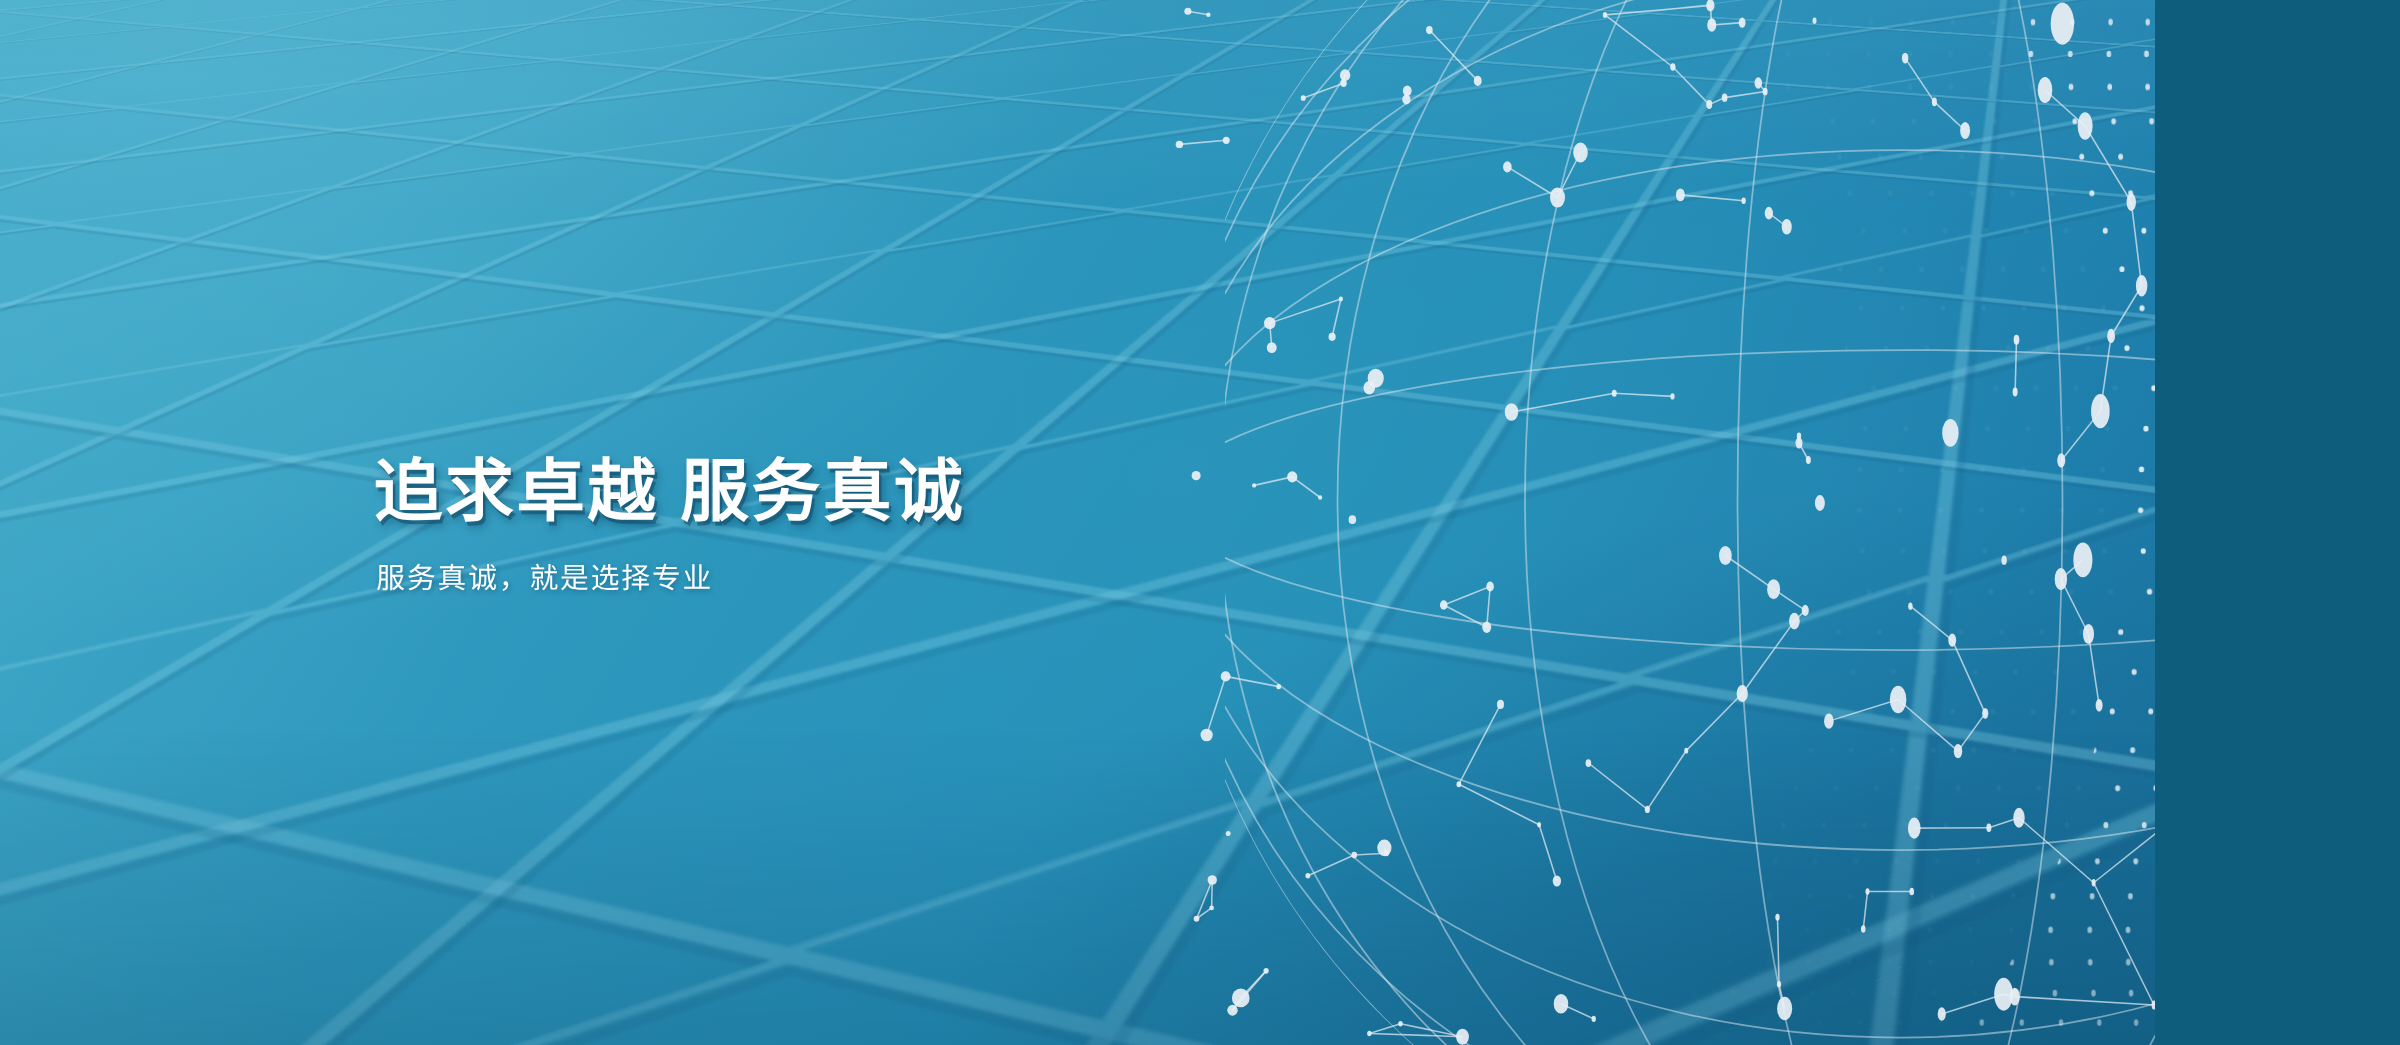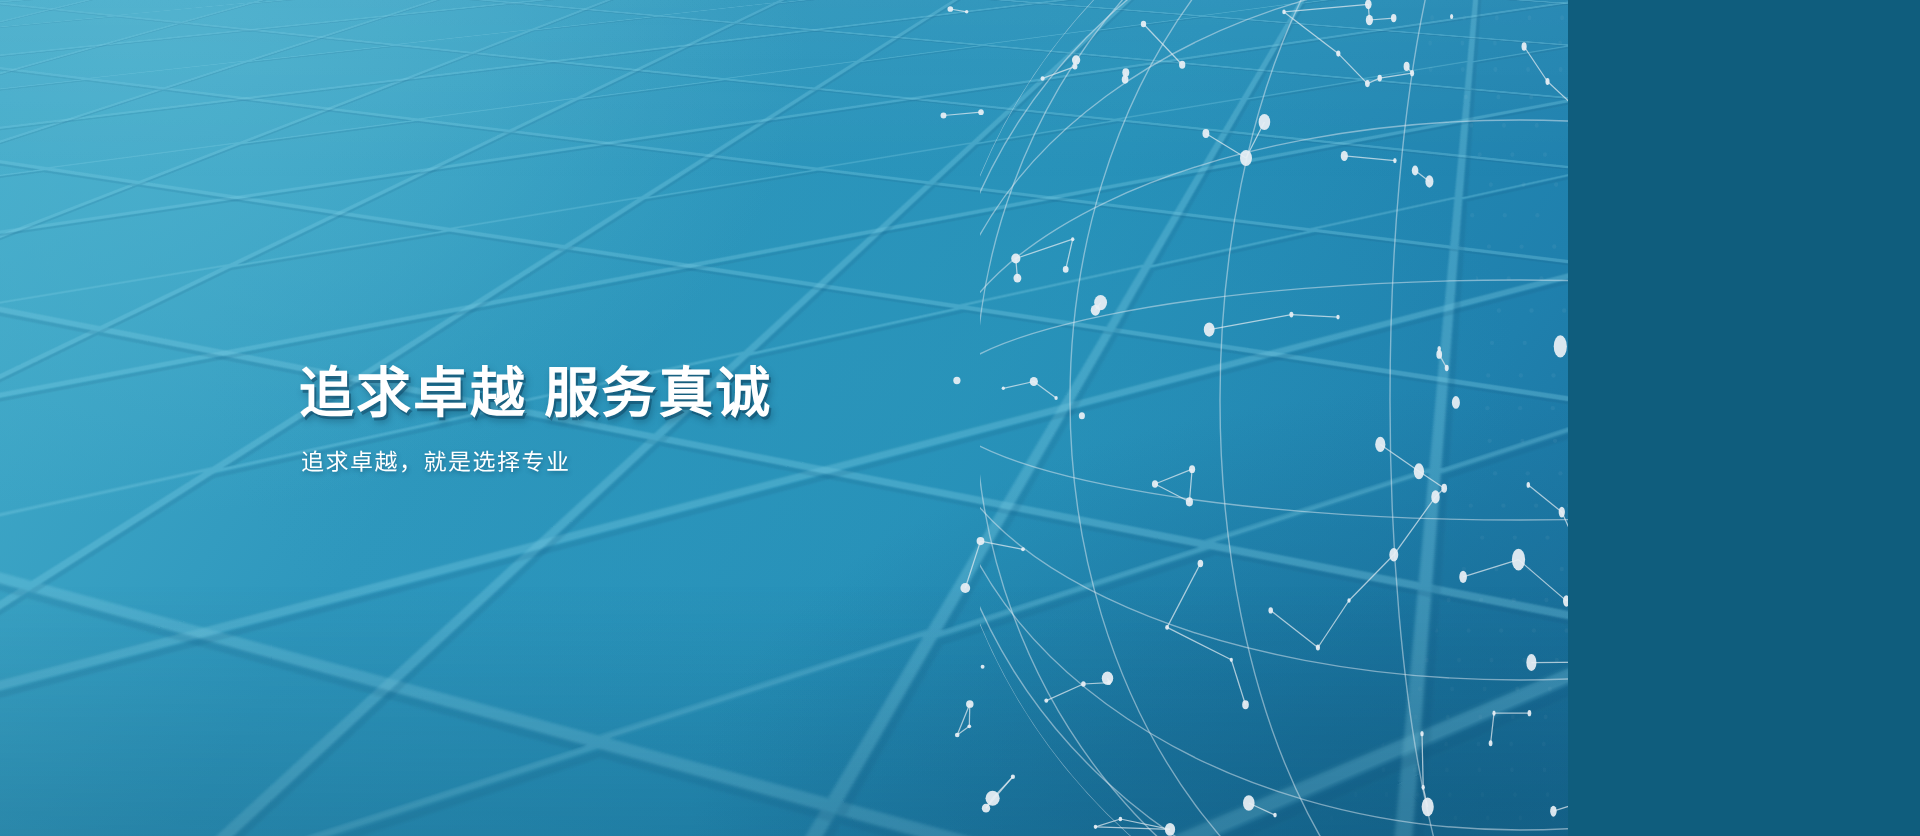--- a/index.html
+++ b/index.html
@@ -3,21 +3,21 @@
 <meta charset="utf-8">
 <title>Banner</title>
 <style>
   html, body {
     margin: 0;
     padding: 0;
     background: #0f5d7d;
   }
   #banner {
     position: relative;
-    width: 1568px;
+    width: 1724px;
     height: 836px;
     overflow: hidden;
     font-family: "Liberation Sans", "DejaVu Sans", sans-serif;
     background: #2a93b8;
   }
 
   
   .bg-base {
     position: absolute; inset: 0;
     background:
@@ -2355,16 +2355,16 @@
           <ellipse cx="42.6" cy="666.8" rx="1.94" ry="2.03" opacity="0.92"></ellipse>
           <ellipse cx="10.3" cy="9.0" rx="2.82" ry="2.85" opacity="0.92"></ellipse>
           <ellipse cx="613.4" cy="811.2" rx="3.25" ry="5.49" opacity="0.92"></ellipse>
           <ellipse cx="454.9" cy="160.6" rx="1.74" ry="2.63" opacity="0.92"></ellipse>
         </g>
     </svg>
   </div>
 
   <div class="copy">
     <h1 class="headline">追求卓越  服务真诚</h1>
-    <p class="subline">追求卓越，就是选择专业</p>
+    <p class="subline">服务真诚，就是选择专业</p>
   </div>
 
 </div>
 
 </body></html>

